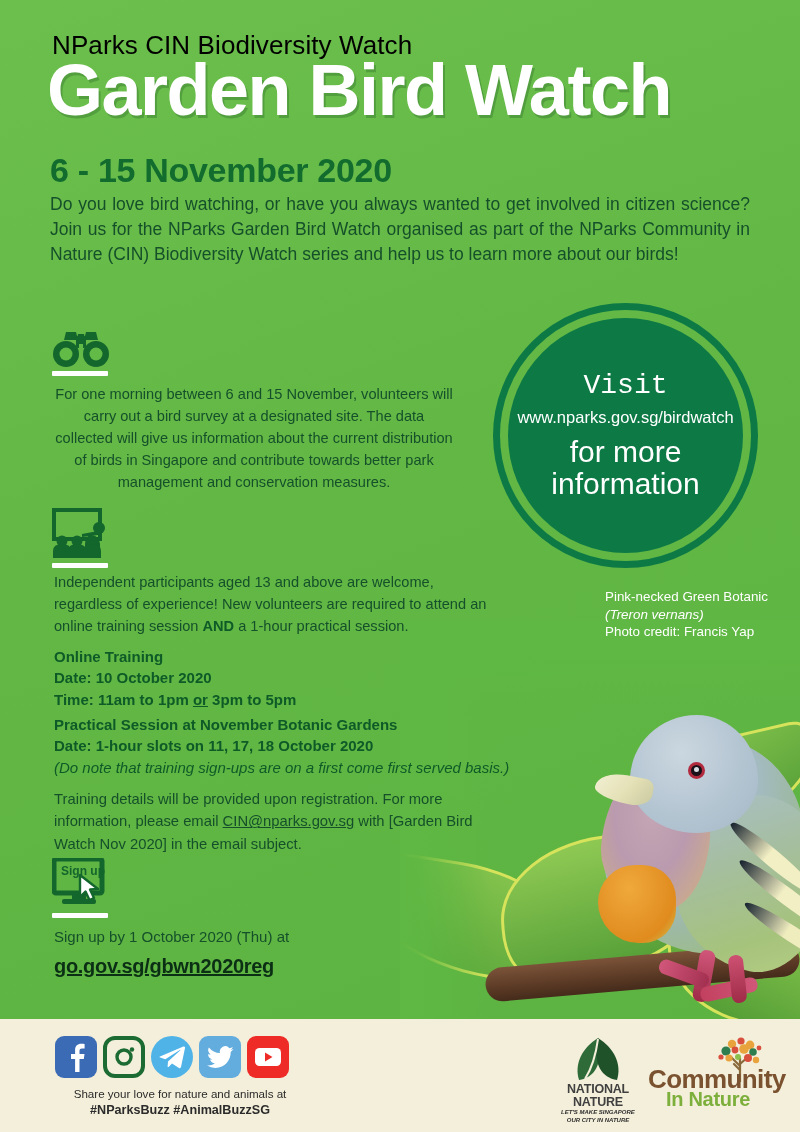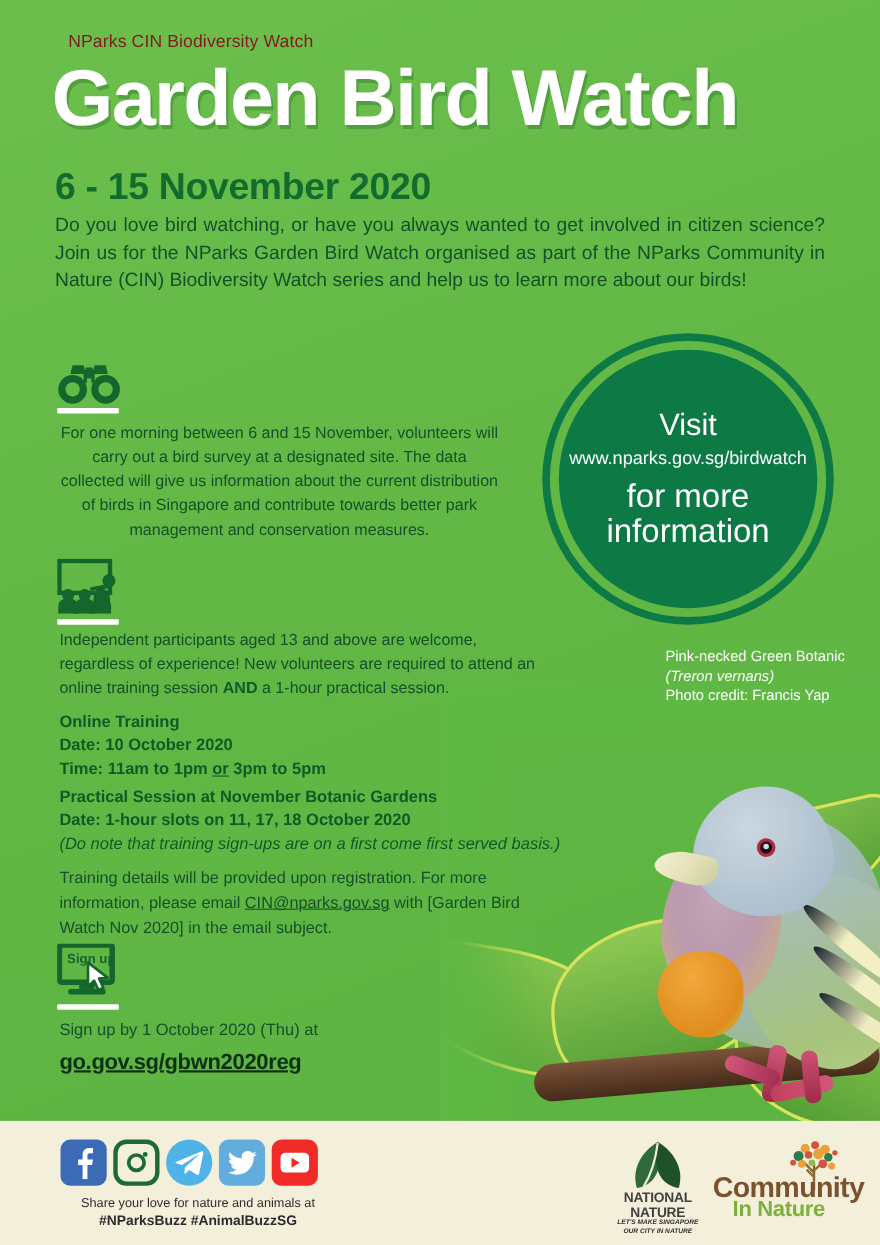--- a/index.html
+++ b/index.html
@@ -16,22 +16,22 @@
     background:#6ABF4B;
   }
   
   .bg-green {
     position:absolute; left:0; top:0; width:800px; height:1019px;
     background:linear-gradient(160deg,#6CBF4C 0%,#63B845 45%,#5CB341 100%);
   }
 
   
   .kicker {
-    position:absolute; left:62px; top:30px;
-    font-size:16px; color:#7f1d1d; letter-spacing:.1px;
+    position:absolute; left:52px; top:30px;
+    font-size:26px; color:#000000; letter-spacing:.1px;
   }
   .bigtitle {
     position:absolute; left:47px; top:54px;
     font-size:72px; font-weight:bold; color:#ffffff;
     letter-spacing:-1.5px; line-height:1;
     text-shadow:2px 3px 0 rgba(30,90,35,.30);
   }
   .dates {
     position:absolute; left:50px; top:151px;
     font-size:34px; font-weight:bold; color:#116C2E; letter-spacing:-.3px;
@@ -89,21 +89,21 @@
   #visit-circle {
     position:absolute; left:493px; top:303px; width:265px; height:265px;
     border-radius:50%; border:7px solid #0D7A46; background:transparent;
   }
   #visit-inner {
     position:absolute; left:508px; top:318px; width:235px; height:235px;
     border-radius:50%; background:#0D7A46;
     display:flex; flex-direction:column; align-items:center; justify-content:center;
     color:#fff; text-align:center; line-height:1.08;
   }
-  #visit-inner .l1 { font-size:28px; margin-bottom:8px; }
+  #visit-inner .l1 { font-size:28px; margin-bottom:8px;font-family:Liberation Mono, monospace; }
   #visit-inner .l2 { font-size:16.5px; margin-bottom:9px; }
   #visit-inner .l3 { font-size:30px; }
 
   
   #credit {
     position:absolute; left:605px; top:588px; width:190px;
     font-size:13.4px; line-height:1.32; color:#ffffff;
   }
   #credit .it { font-style:italic; }
 

